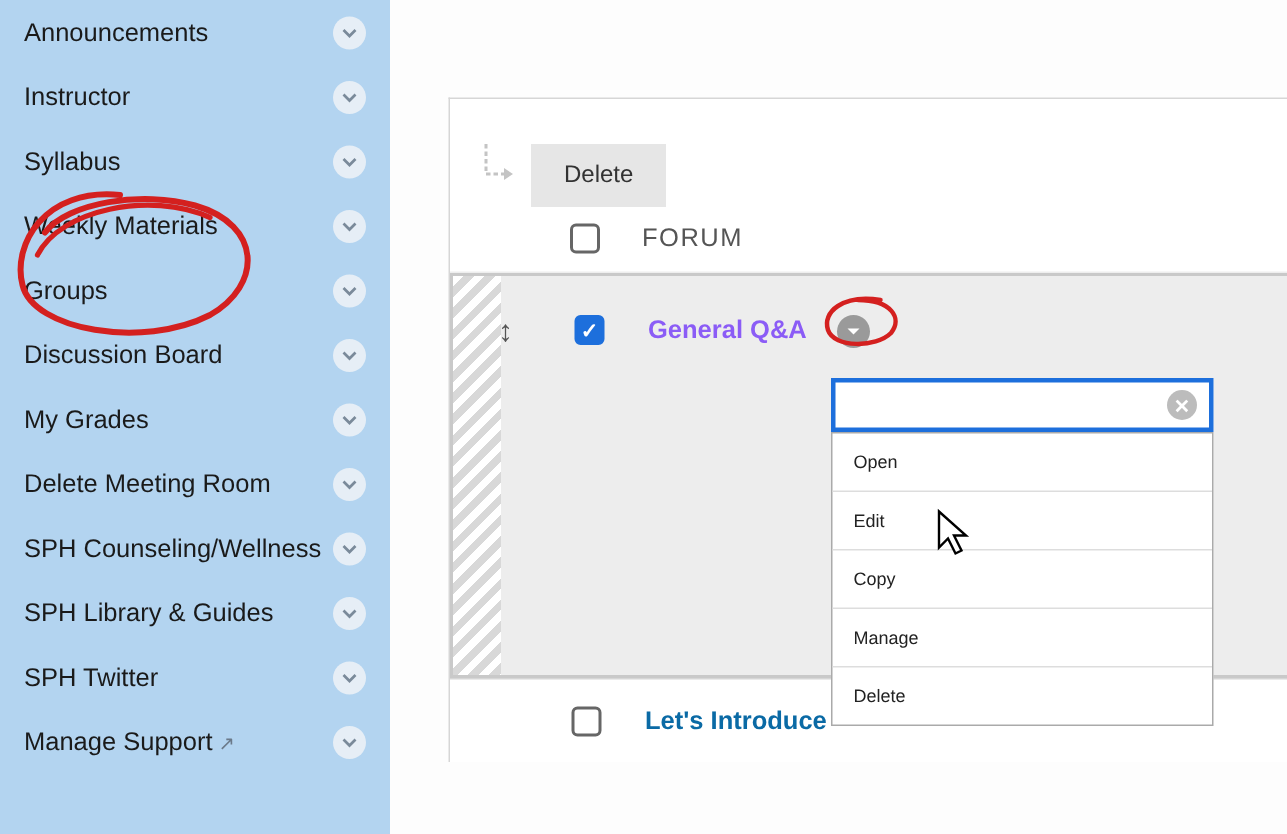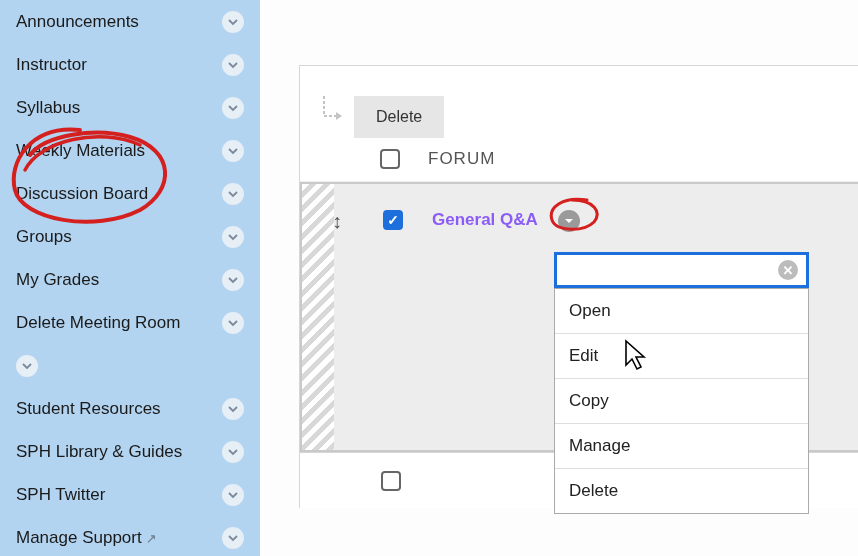--- a/index.html
+++ b/index.html
@@ -99,21 +99,21 @@
     display: flex; align-items: center; justify-content: flex-end;
     padding-right: 8px;
   }
   .context-close {
     width: 20px; height: 20px; border-radius: 50%;
     background: #bcbcbc; color: #fff; font-size: 13px; font-weight: bold;
     display: flex; align-items: center; justify-content: center; cursor: pointer;
   }
   .menu-list { border: 1px solid #aaa; }
   .menu-item {
-    padding: 12px 14px; font-size: 17px; color: #222;
+    padding: 12px 14px; font-size: 12px; color: #222;
     border-bottom: 1px solid #ddd; cursor: pointer;
     position: relative;
   }
   .menu-item:last-child { border-bottom: none; }
 
   
   .cursor-pointer {
     position: absolute; left: 320px; top: 155px; width: 34px; height: 34px;
     pointer-events: none; z-index: 20;
   }
@@ -162,60 +162,53 @@
     </div>
     <div class="nav-item">
       <span class="label">Weekly Materials</span>
       <span class="nav-chevron">
           <svg viewBox="0 0 10 10">
             <path d="M1 3 L5 7 L9 3" stroke="#7a8a9a" stroke-width="1.8" fill="none"></path>
           </svg>
         </span>
     </div>
     <div class="nav-item">
+      <span class="label">Groups</span>
+      <span class="nav-chevron">
+          <svg viewBox="0 0 10 10">
+            <path d="M1 3 L5 7 L9 3" stroke="#7a8a9a" stroke-width="1.8" fill="none"></path>
+          </svg>
+        </span>
+    </div>
+    <div class="nav-item">
       <span class="label">Discussion Board</span>
       <span class="nav-chevron">
           <svg viewBox="0 0 10 10">
             <path d="M1 3 L5 7 L9 3" stroke="#7a8a9a" stroke-width="1.8" fill="none"></path>
           </svg>
         </span>
     </div>
     <div class="nav-item">
-      <span class="label">Groups</span>
-      <span class="nav-chevron">
-          <svg viewBox="0 0 10 10">
-            <path d="M1 3 L5 7 L9 3" stroke="#7a8a9a" stroke-width="1.8" fill="none"></path>
-          </svg>
-        </span>
-    </div>
-    <div class="nav-item">
       <span class="label">My Grades</span>
       <span class="nav-chevron">
           <svg viewBox="0 0 10 10">
             <path d="M1 3 L5 7 L9 3" stroke="#7a8a9a" stroke-width="1.8" fill="none"></path>
           </svg>
         </span>
     </div>
     <div class="nav-item">
       <span class="label">Delete Meeting Room</span>
       <span class="nav-chevron">
           <svg viewBox="0 0 10 10">
             <path d="M1 3 L5 7 L9 3" stroke="#7a8a9a" stroke-width="1.8" fill="none"></path>
           </svg>
         </span>
     </div>
     <div class="nav-item">
-      <span class="nav-chevron">
-          <svg viewBox="0 0 10 10">
-            <path d="M1 3 L5 7 L9 3" stroke="#7a8a9a" stroke-width="1.8" fill="none"></path>
-          </svg>
-        </span>
-    </div>
-    <div class="nav-item">
-      <span class="label">Student Resources</span>
+      <span class="label">SPH Counseling/Wellness</span>
       <span class="nav-chevron">
           <svg viewBox="0 0 10 10">
             <path d="M1 3 L5 7 L9 3" stroke="#7a8a9a" stroke-width="1.8" fill="none"></path>
           </svg>
         </span>
     </div>
     <div class="nav-item">
       <span class="label">SPH Library &amp; Guides</span>
       <span class="nav-chevron">
           <svg viewBox="0 0 10 10">
@@ -292,18 +285,19 @@
           </div>
         </div>
 
         <svg class="cursor-pointer" viewBox="0 0 34 34">
           <path d="M 4 2 L 4 26 L 10 20 L 15 30 L 19 28 L 14 18 L 22 18 Z" fill="#fff" stroke="#000" stroke-width="1.6"></path>
         </svg>
       </div>
 
       <div class="forum-row-2">
         <span class="checkbox"></span>
+        <a class="forum-title2">Let's Introduce</a>
       </div>
 
     </div>
   </div>
 
 </div>
 
 </body></html>

